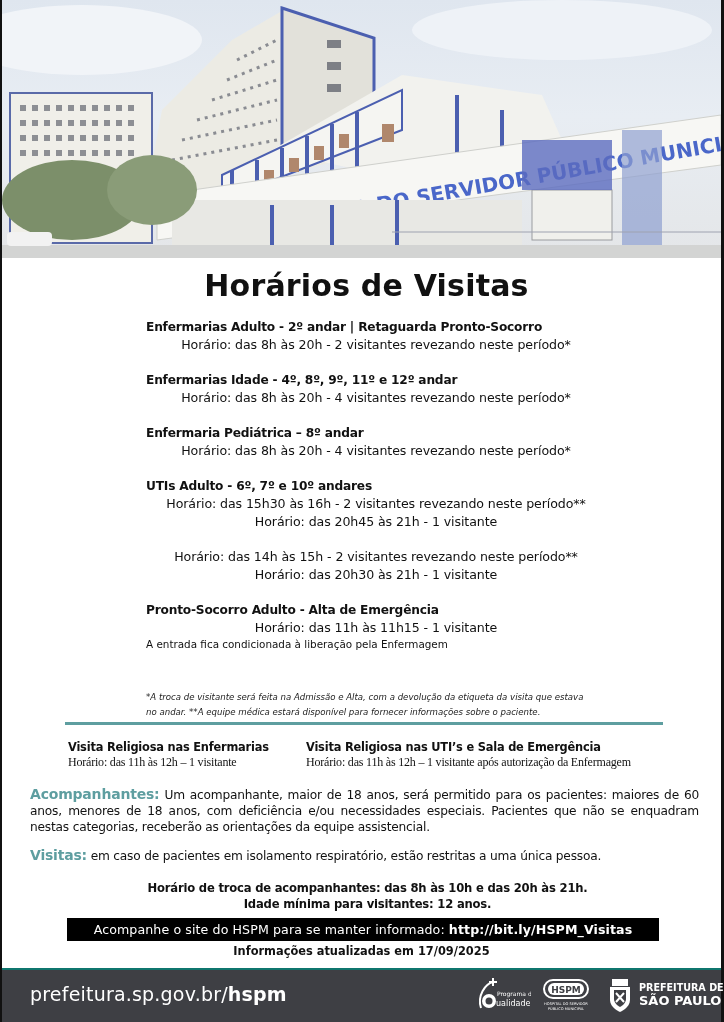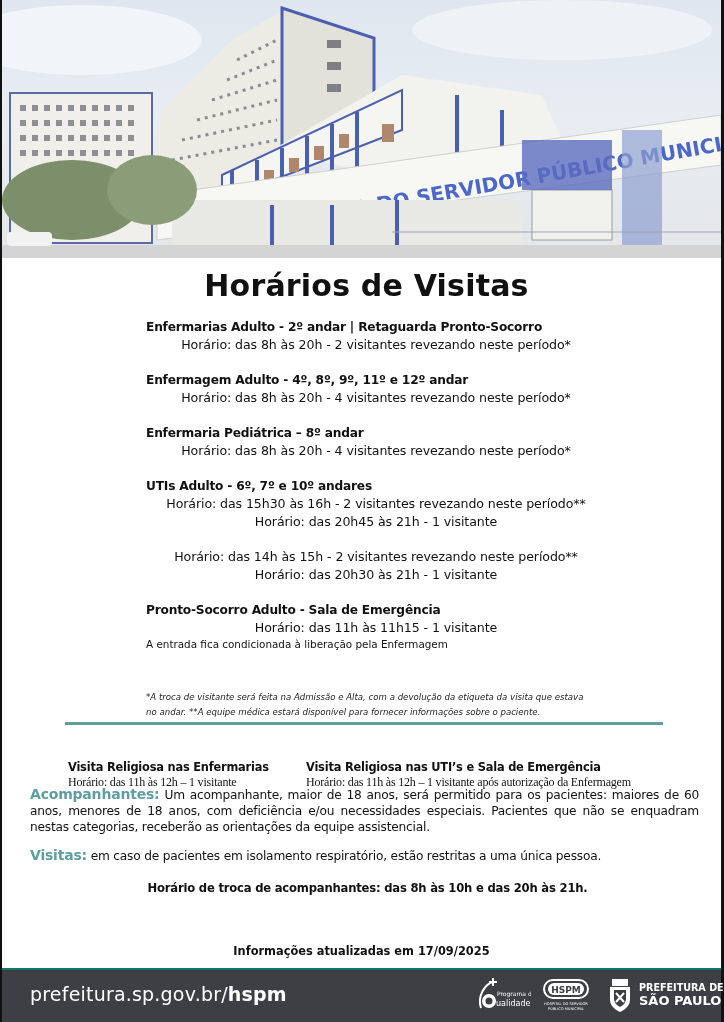--- a/index.html
+++ b/index.html
@@ -18,21 +18,21 @@
   .schedule { position: absolute; left: 144px; top: 318px; width: 460px; }
   .sec { margin-bottom: 17px; }
   .sec-title { font-size: 12.2px; font-weight: bold; line-height: 18px; white-space: nowrap; letter-spacing: -0.2px; }
   .sec-line { font-size: 12.6px; line-height: 18px; white-space: nowrap; letter-spacing: -0.1px; text-align: center; }
   .sec-note { font-size: 10.4px; line-height: 15px; white-space: nowrap; }
 
   .footnote { position: absolute; left: 144px; top: 690px; width: 450px; font-size: 8.6px; line-height: 15px; font-style: italic; color: #222; }
 
   .divider { position: absolute; left: 63px; top: 722px; width: 598px; height: 3px; background: #5e9ea0; }
 
-  .religious { position: absolute; top: 760px; }
+  .religious { position: absolute; top: 740px; }
   .religious.r1 { left: 66px; }
   .religious.r2 { left: 304px; }
   .rel-title { font-size: 11.4px; font-weight: bold; line-height: 15px; white-space: nowrap; letter-spacing: -0.2px; }
   .rel-line { font-size: 12px; line-height: 15px; white-space: nowrap; letter-spacing: -0.2px; font-family: Liberation Serif, serif; }
 
   .para { position: absolute; left: 28px; width: 669px; font-size: 12.2px; line-height: 16px; text-align: justify; letter-spacing: -0.2px; }
   .para .lbl { color: #5e9ea0; font-weight: bold; font-size: 14px; }
   .para.p1 { top: 786px; }
   .para.p2 { top: 847px; }
 
@@ -173,38 +173,38 @@
   </div>
 
   <h1 class="title">Horários de Visitas</h1>
 
   <div class="schedule">
     <div class="sec">
       <div class="sec-title">Enfermarias Adulto - 2º andar | Retaguarda Pronto-Socorro</div>
       <div class="sec-line">Horário: das 8h às 20h - 2 visitantes revezando neste período*</div>
     </div>
     <div class="sec">
-      <div class="sec-title">Enfermagem Adulto - 4º, 8º, 9º, 11º e 12º andar</div>
+      <div class="sec-title">Enfermarias Idade - 4º, 8º, 9º, 11º e 12º andar</div>
       <div class="sec-line">Horário: das 8h às 20h - 4 visitantes revezando neste período*</div>
     </div>
     <div class="sec">
       <div class="sec-title">Enfermaria Pediátrica – 8º andar</div>
       <div class="sec-line">Horário: das 8h às 20h - 4 visitantes revezando neste período*</div>
     </div>
     <div class="sec">
       <div class="sec-title">UTIs Adulto - 6º, 7º e 10º andares</div>
       <div class="sec-line">Horário: das 15h30 às 16h - 2 visitantes revezando neste período**</div>
       <div class="sec-line">Horário: das 20h45 às 21h - 1 visitante</div>
     </div>
     <div class="sec">
       <div class="sec-line">Horário: das  14h às 15h - 2 visitantes revezando neste período**</div>
       <div class="sec-line">Horário: das 20h30 às 21h - 1 visitante</div>
     </div>
     <div class="sec">
-      <div class="sec-title">Pronto-Socorro Adulto - Sala de Emergência</div>
+      <div class="sec-title">Pronto-Socorro Adulto - Alta de Emergência</div>
       <div class="sec-line">Horário: das 11h às 11h15 - 1 visitante</div>
       <div class="sec-note">A entrada fica condicionada à liberação pela Enfermagem</div>
     </div>
   </div>
 
   <p class="footnote">*A troca de visitante será feita na Admissão e Alta, com a devolução da etiqueta da visita que estava no andar. **A equipe médica estará disponível para fornecer informações sobre o paciente.</p>
 
   <div class="divider"></div>
 
   <div class="religious r1">
@@ -215,22 +215,24 @@
     <div class="rel-title">Visita Religiosa nas UTI’s e Sala de Emergência</div>
     <div class="rel-line">Horário: das 11h às 12h – 1 visitante após autorização da Enfermagem</div>
   </div>
 
   <p class="para p1"><span class="lbl">Acompanhantes:</span><span> Um acompanhante, maior de 18 anos, será permitido para os pacientes: maiores de 60 anos, menores de 18 anos, com deficiência e/ou necessidades especiais. Pacientes que não se enquadram nestas categorias, receberão as orientações da equipe assistencial.</span></p>
 
   <p class="para p2"><span class="lbl">Visitas:</span><span> em caso de pacientes em isolamento respiratório, estão restritas a uma única pessoa.</span></p>
 
   <div class="center-lines">
     <div>Horário de troca de acompanhantes: das 8h às 10h e das 20h às 21h.</div>
-  </div>
-
+    <div>Idade mínima para visitantes: 12 anos.</div>
+  </div>
+
+  <div class="banner"><span>Acompanhe o site do HSPM para se manter informado: </span><b>http://bit.ly/HSPM_Visitas</b></div>
 
   <div class="updated">Informações atualizadas em 17/09/2025</div>
 
   <div class="footer">
     <div class="site"><span>prefeitura.sp.gov.br/</span><b>hspm</b></div>
 
     <div class="logo logo-q">
       <svg width="56" height="36" viewBox="0 0 56 36">
         <path d="M6 30 C2 18, 10 6, 18 4" stroke="#fff" stroke-width="2" fill="none"></path>
         <line x1="18" y1="0" x2="18" y2="8" stroke="#fff" stroke-width="2"></line>

